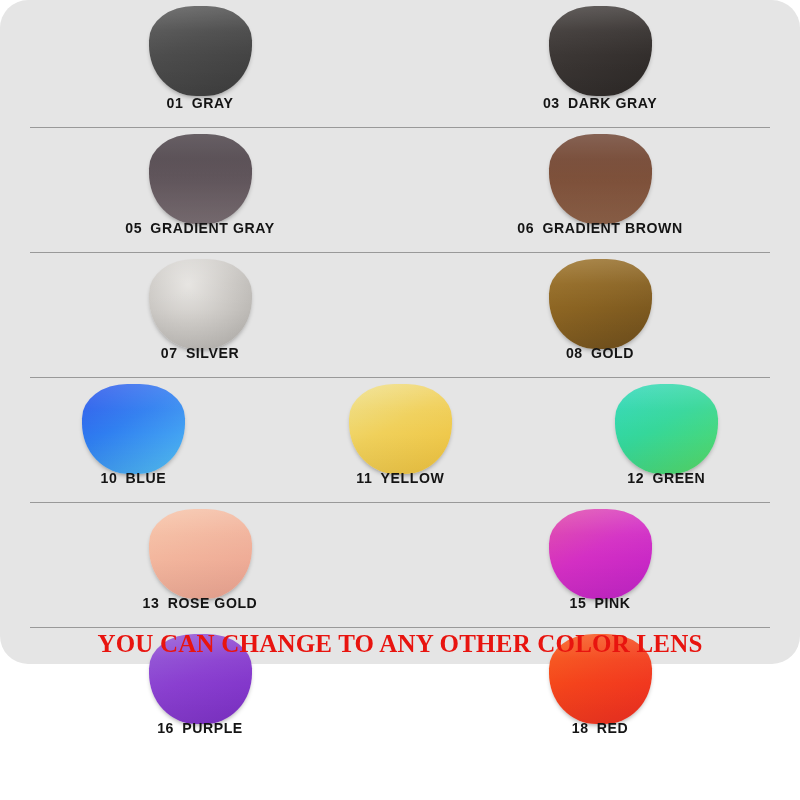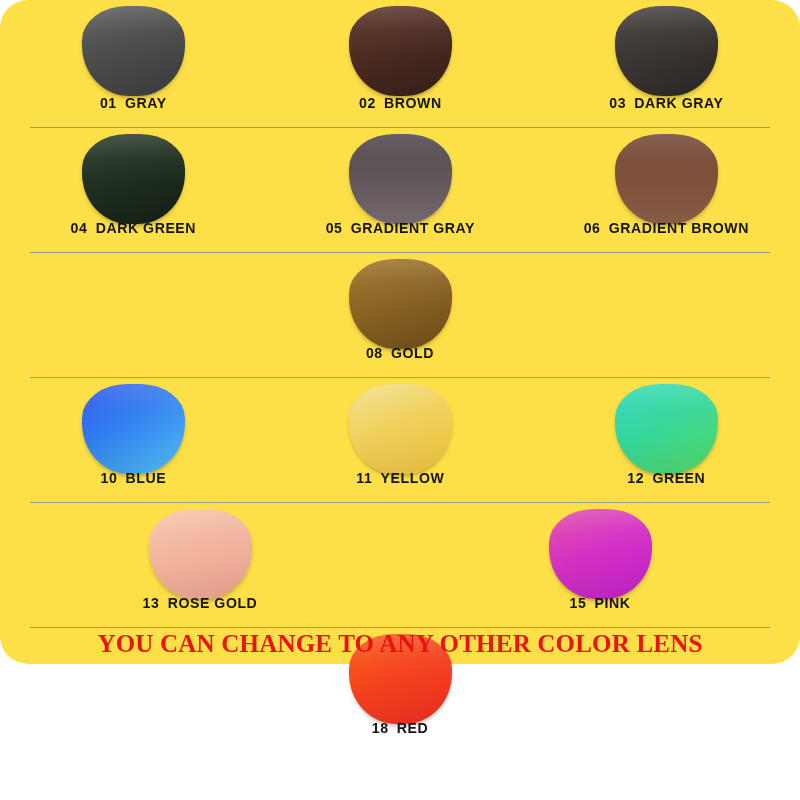--- a/index.html
+++ b/index.html
@@ -14,21 +14,21 @@
 
   body {
     font-family: "Liberation Sans", sans-serif;
     position: relative;
   }
 
   #chart {
     width: 800px;
     height: 664px;
     position: relative;
-    background: #fde047;
+    background: #e5e5e5;
     border-radius: 28px;
   }
 
   
   .row {
     position: relative;
     width: 800px;
     height: 125px;
     display: flex;
   }
@@ -133,68 +133,60 @@
     <div class="cell">
       <div class="lens-wrap">
         <div class="lens" style="background: linear-gradient(150deg, rgb(90, 90, 90) 0%, rgb(76, 76, 76) 40%, rgb(61, 61, 61) 100%);"></div>
       </div>
       <div class="label">
         <span class="num">01 </span><span class="nm">GRAY</span>
       </div>
     </div>
     <div class="cell">
       <div class="lens-wrap">
-        <div class="lens" style="background: linear-gradient(155deg, rgb(91, 50, 38) 0%, rgb(75, 42, 32) 45%, rgb(53, 32, 26) 100%);"></div>
-      </div>
-      <div class="label">
-        <span class="num">02 </span><span class="nm">BROWN</span>
-      </div>
-    </div>
-    <div class="cell">
-      <div class="lens-wrap">
         <div class="lens" style="background: linear-gradient(150deg, rgb(69, 64, 62) 0%, rgb(58, 53, 51) 45%, rgb(44, 40, 38) 100%);"></div>
       </div>
       <div class="label">
         <span class="num">03 </span><span class="nm">DARK GRAY</span>
       </div>
     </div>
     <div class="divider"></div>
   </div>
 
   <div class="row">
     <div class="cell">
       <div class="lens-wrap">
-        <div class="lens" style="background: linear-gradient(155deg, rgb(42, 58, 40) 0%, rgb(31, 46, 31) 45%, rgb(20, 31, 20) 100%);"></div>
-      </div>
-      <div class="label">
-        <span class="num">04 </span><span class="nm">DARK GREEN</span>
-      </div>
-    </div>
-    <div class="cell">
-      <div class="lens-wrap">
         <div class="lens" style="background: linear-gradient(rgb(74, 65, 71) 0%, rgb(93, 82, 88) 45%, rgb(122, 110, 115) 100%);"></div>
       </div>
       <div class="label">
         <span class="num">05 </span><span class="nm">GRADIENT GRAY</span>
       </div>
     </div>
     <div class="cell">
       <div class="lens-wrap">
         <div class="lens" style="background: linear-gradient(rgb(110, 68, 51) 0%, rgb(123, 78, 56) 45%, rgb(141, 97, 72) 100%);"></div>
       </div>
       <div class="label">
         <span class="num">06 </span><span class="nm">GRADIENT BROWN</span>
       </div>
     </div>
     <div class="divider"></div>
   </div>
 
   <div class="row">
     <div class="cell">
       <div class="lens-wrap">
+        <div class="lens" style="background: radial-gradient(at 38% 28%, rgb(230, 228, 225) 0%, rgb(205, 202, 198) 45%, rgb(174, 171, 167) 100%);"></div>
+      </div>
+      <div class="label">
+        <span class="num">07 </span><span class="nm">SILVER</span>
+      </div>
+    </div>
+    <div class="cell">
+      <div class="lens-wrap">
         <div class="lens" style="background: linear-gradient(155deg, rgb(156, 114, 40) 0%, rgb(138, 99, 34) 45%, rgb(110, 78, 28) 100%);"></div>
       </div>
       <div class="label">
         <span class="num">08 </span><span class="nm">GOLD</span>
       </div>
     </div>
     <div class="divider"></div>
   </div>
 
   <div class="row">
@@ -241,20 +233,28 @@
       <div class="label">
         <span class="num">15 </span><span class="nm">PINK</span>
       </div>
     </div>
     <div class="divider"></div>
   </div>
 
   <div class="row">
     <div class="cell">
       <div class="lens-wrap">
+        <div class="lens" style="background: linear-gradient(150deg, rgb(146, 87, 214) 0%, rgb(138, 63, 208) 45%, rgb(124, 48, 198) 100%);"></div>
+      </div>
+      <div class="label">
+        <span class="num">16 </span><span class="nm">PURPLE</span>
+      </div>
+    </div>
+    <div class="cell">
+      <div class="lens-wrap">
         <div class="lens" style="background: linear-gradient(150deg, rgb(248, 90, 24) 0%, rgb(244, 66, 28) 45%, rgb(238, 45, 34) 100%);"></div>
       </div>
       <div class="label">
         <span class="num">18 </span><span class="nm">RED</span>
       </div>
     </div>
   </div>
 
   <div class="footer" style="color: rgb(232, 20, 15);">YOU CAN CHANGE TO ANY OTHER COLOR LENS</div>
 

